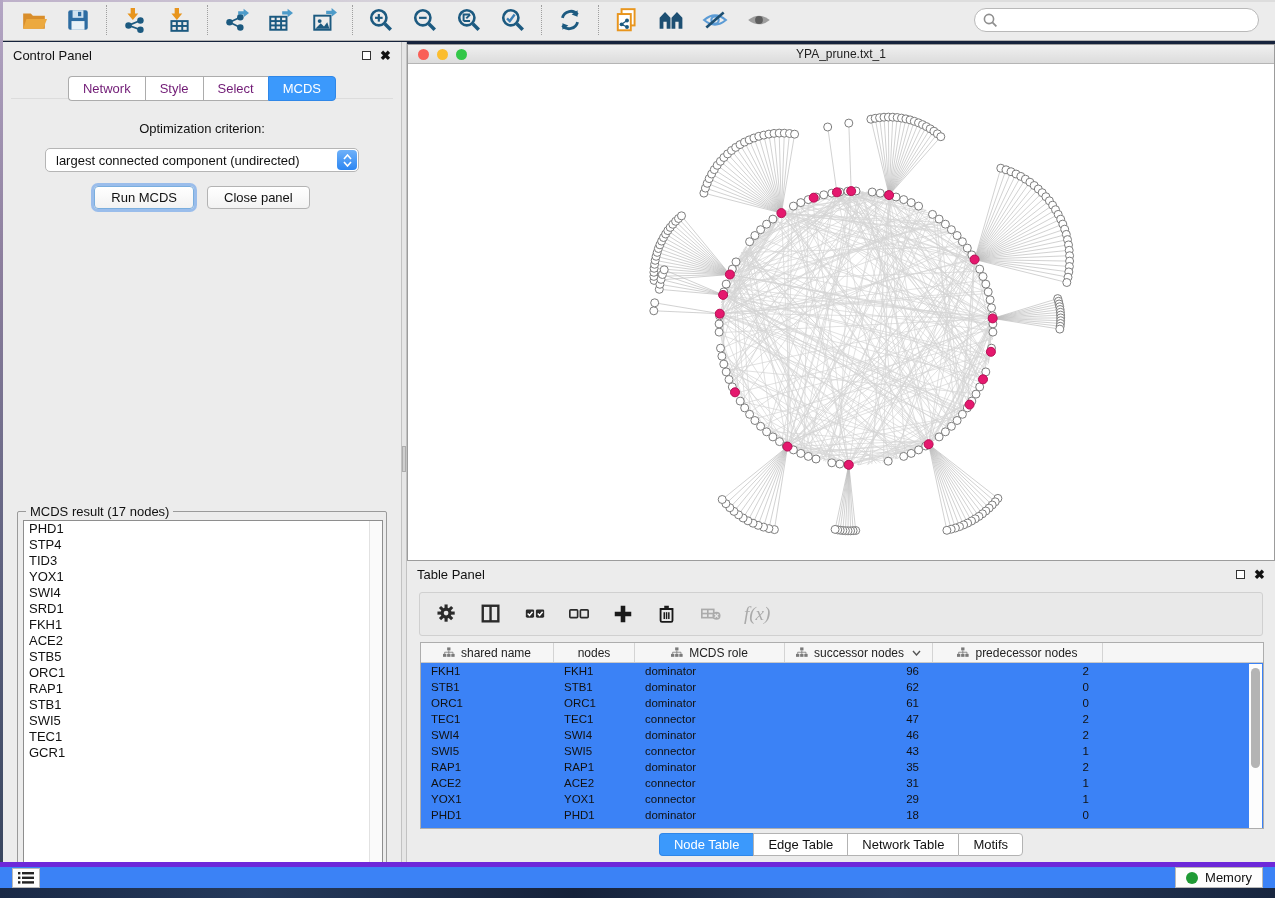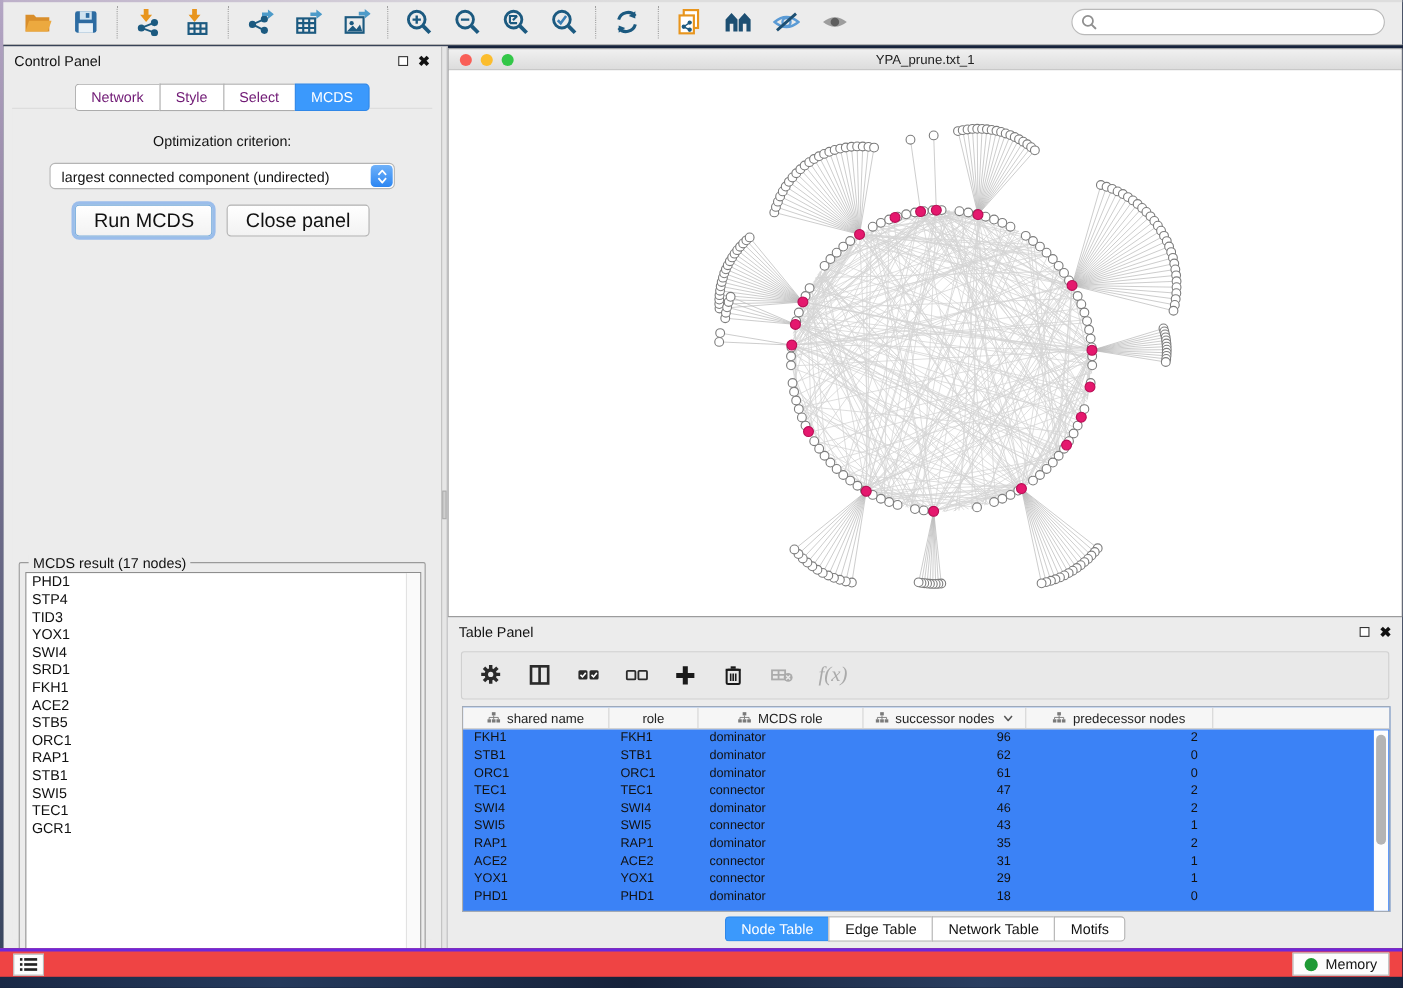--- a/index.html
+++ b/index.html
@@ -48,21 +48,21 @@
     background:#ececec; border-top:1px solid #dcdcdc; }
   #opt-label { text-align:center; font-size:13px; color:#111; margin-top:22px; }
   #opt-select { position:relative; margin:12px auto 0; width:314px; height:24px; background:#fff;
     border:1px solid #b5b5b5; border-radius:5px; display:flex; align-items:center; cursor:default; }
   #opt-select-value { font-size:13px; padding-left:10px; color:#111; white-space:nowrap; }
   #opt-stepper { position:absolute; right:1px; top:1px; width:20px; height:20px; border-radius:4px;
     background:linear-gradient(#6fb1f9,#2c86f2); display:flex; flex-direction:column;
     align-items:center; justify-content:center; gap:1px; }
   #opt-stepper svg { width:9px; height:6px; }
   #cp-buttons { display:flex; justify-content:center; gap:13px; margin-top:14px; }
-  .push-btn { font-size:18px; color:#111; background:linear-gradient(#ffffff,#f2f2f2);
+  .push-btn { font-size:13px; color:#111; background:linear-gradient(#ffffff,#f2f2f2);
     border:1px solid #b3b3b3; border-radius:4px; padding:3px 16px; cursor:default; }
   .push-btn.focused { box-shadow:0 0 0 3px rgba(110,165,235,.65); border-color:#7aaede; }
 
   #result-group { position:absolute; left:6px; top:412px; width:370px; height:370px;
     border:1px solid #9a9a9a; border-radius:2px; }
   #result-group-title { position:absolute; left:8px; top:-8px; background:#ececec;
     padding:0 4px; font-size:13px; color:#111; }
   #result-list { position:absolute; left:5px; top:8px; width:360px; height:356px;
     background:#fff; border:1px solid #8e8e8e; overflow:hidden; }
   .result-item { font-size:13px; color:#111; line-height:16px; padding-left:5px; }
@@ -111,21 +111,21 @@
     background:#b4b4b4; border-radius:5px; }
   #tp-tabs { position:absolute; left:0; right:0; top:272px; display:flex; justify-content:center; }
   .tp-tab { font-size:13px; padding:3px 14px; background:#fff; border:1px solid #b3b3b3;
     border-right:none; color:#111; cursor:default; }
   .tp-tab:first-child { border-radius:4px 0 0 4px; }
   .tp-tab:last-child { border-right:1px solid #b3b3b3; border-radius:0 4px 4px 0; }
   .tp-tab.active { background:#3b99fc; border-color:#2f87e8; color:#fff; }
 
   
   #status-bar { position:absolute; left:0; top:862px; width:1275px; height:26px;
-    background:#ef4444; border-top:3px solid #6d28d9; display:flex; align-items:center;
+    background:#3b82f6; border-top:5px solid #6d28d9; display:flex; align-items:center;
     padding:0 12px; z-index:6; }
   #status-list-btn { width:28px; height:20px; background:#fdfdfd; border:1px solid #b9b9b9;
     display:flex; align-items:center; justify-content:center; cursor:default; }
   #status-spacer { flex:1; }
   #memory-btn { display:flex; align-items:center; gap:7px; background:#fdfdfd;
     border:1px solid #b9b9b9; padding:2px 10px; font-size:13px; color:#111; cursor:default; }
   #memory-dot { width:12px; height:12px; border-radius:50%; background:#1f9a35; }
 </style>
 </head>
 <body>
@@ -1202,21 +1202,21 @@
                 <rect x="4.5" y="7" width="3.6" height="3.2"></rect>
                 <rect x="9" y="7" width="3.6" height="3.2"></rect>
               </g>
               <g stroke="#7a7a7a" stroke-width="0.9" fill="none">
                 <path d="M6.3 3.2 L6.3 5.2 M1.8 7 L1.8 5.2 L10.8 5.2 L10.8 7 M6.3 5.2 L6.3 7"></path>
               </g>
             </svg>
             <span>shared name</span>
           </div>
           <div class="th" style="width: 81px;">
-            <span>role</span>
+            <span>nodes</span>
           </div>
           <div class="th" style="width: 150px;">
             <svg class="tree" viewBox="0 0 13 11">
               <g fill="#7a7a7a">
                 <rect x="4.5" y="0" width="3.6" height="3.2"></rect>
                 <rect x="0" y="7" width="3.6" height="3.2"></rect>
                 <rect x="4.5" y="7" width="3.6" height="3.2"></rect>
                 <rect x="9" y="7" width="3.6" height="3.2"></rect>
               </g>
               <g stroke="#7a7a7a" stroke-width="0.9" fill="none">

